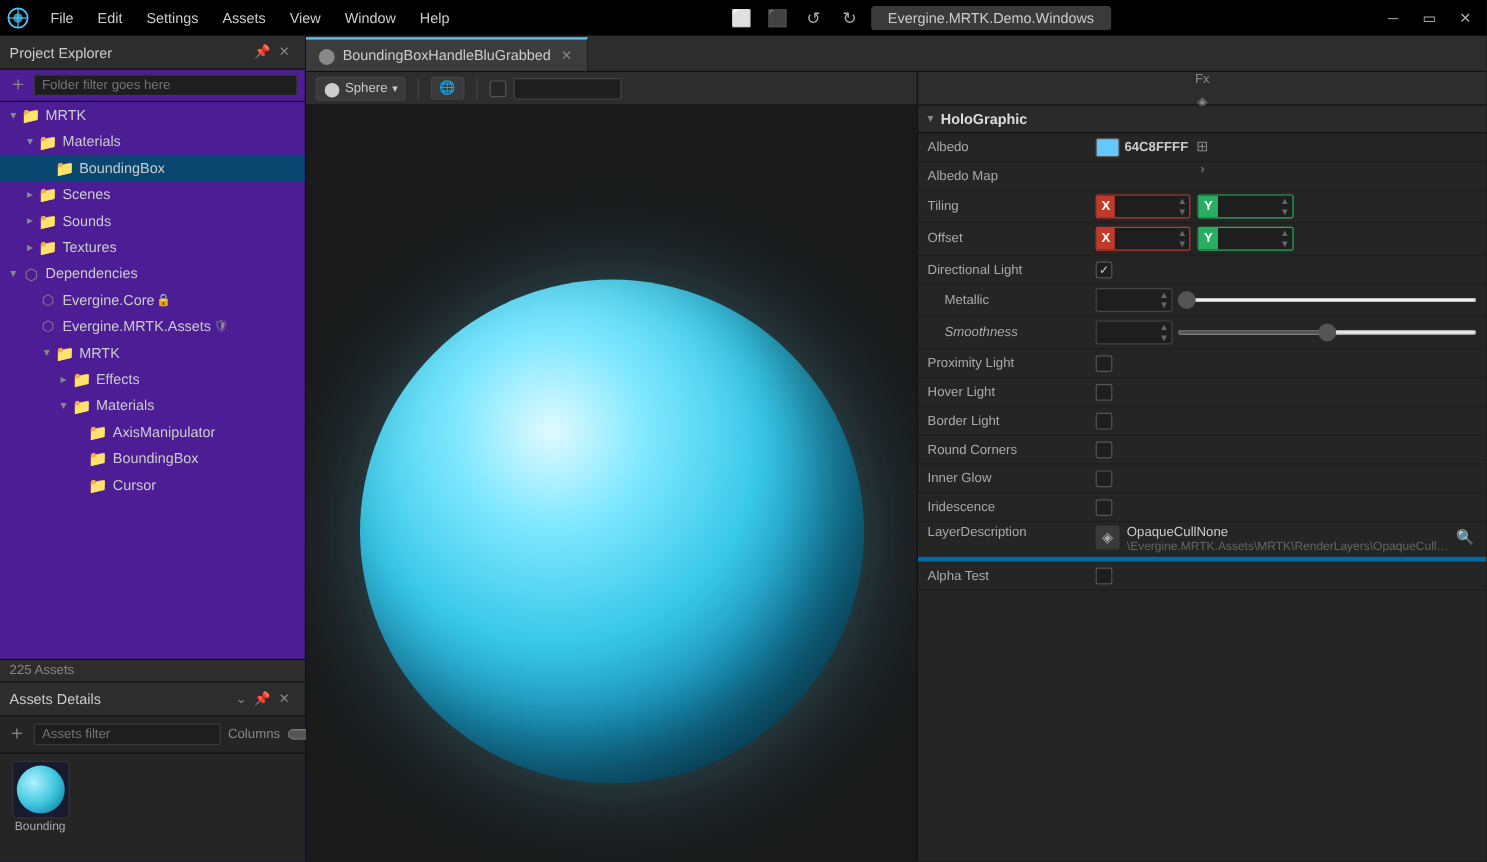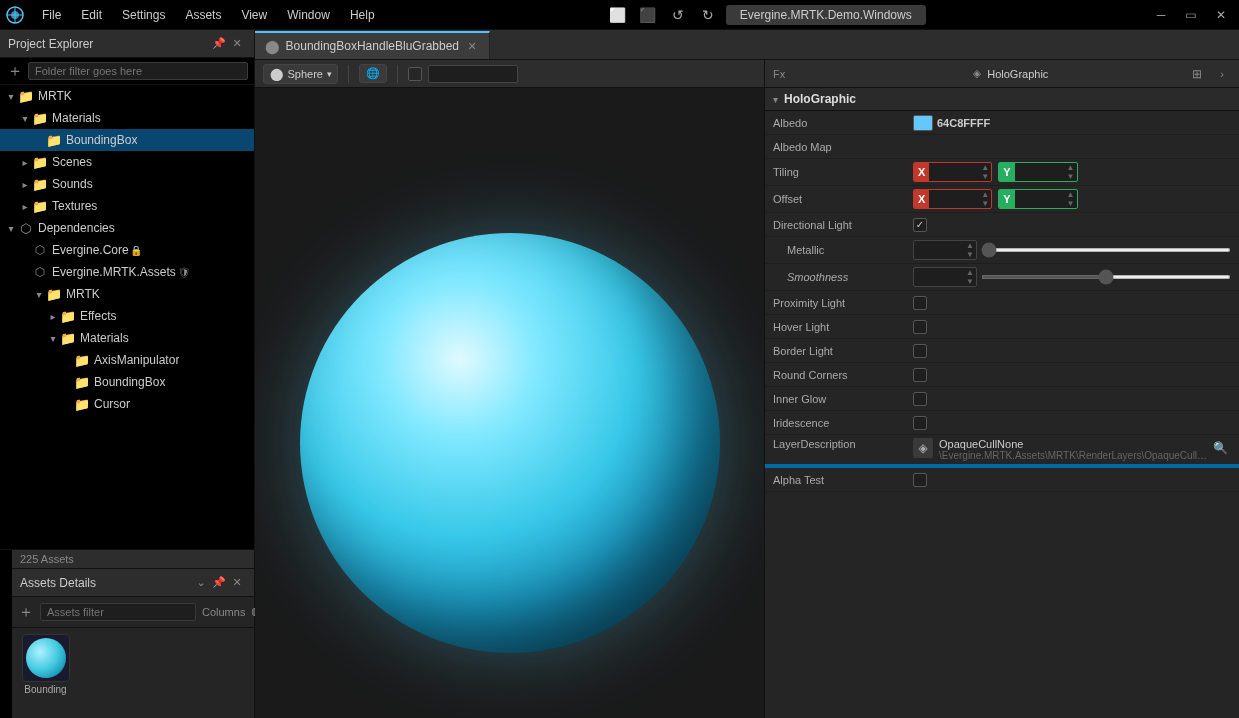--- a/index.html
+++ b/index.html
@@ -74,21 +74,21 @@
     .main-area {
       display: flex;
       flex: 1;
       overflow: hidden;
     }
 
     
     .left-panel {
       width: 255px;
       flex-shrink: 0;
-      background: #000000;
+      background: #4c1d95;
       display: flex;
       flex-direction: column;
       border-right: 1px solid #111;
     }
 
     
     .panel-header {
       background: #2d2d2d;
       padding: 5px 8px;
       display: flex;
@@ -175,21 +175,20 @@
     }
 
     
     .icon-folder { color: #dcb67a; font-size: 13px; }
     .icon-lock { font-size: 10px; color: #888; margin-left: 2px; }
     .icon-shield { font-size: 10px; color: #888; margin-left: 2px; }
 
     .panel-bottom {
       flex-shrink: 0;
       border-top: 1px solid #111;
-      padding-left: 12px;
     }
     .assets-count {
       padding: 3px 8px;
       color: #888;
       font-size: 11px;
       background: #2d2d2d;
       border-bottom: 1px solid #111;
     }
 
     
@@ -386,20 +385,21 @@
     }
     .props-header {
       background: #2d2d2d;
       height: 28px;
       display: flex;
       align-items: center;
       padding: 0 8px;
       gap: 6px;
       border-bottom: 1px solid #111;
       flex-shrink: 0;
+      flex-direction: column;
     }
     .props-header-label {
       flex: 1;
       color: #888;
       font-size: 11px;
     }
     .grid-icon-btn {
       width: 20px; height: 20px;
       display: flex; align-items: center; justify-content: center;
       color: #888; cursor: pointer; border-radius: 2px;

